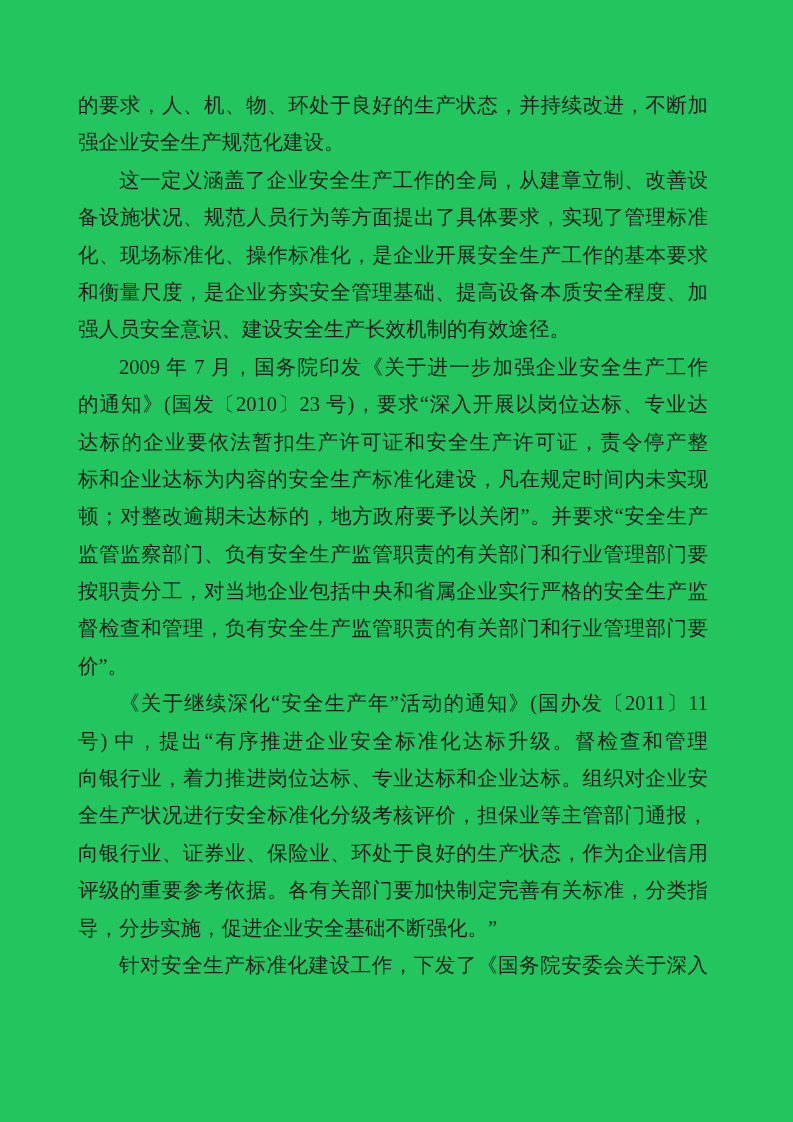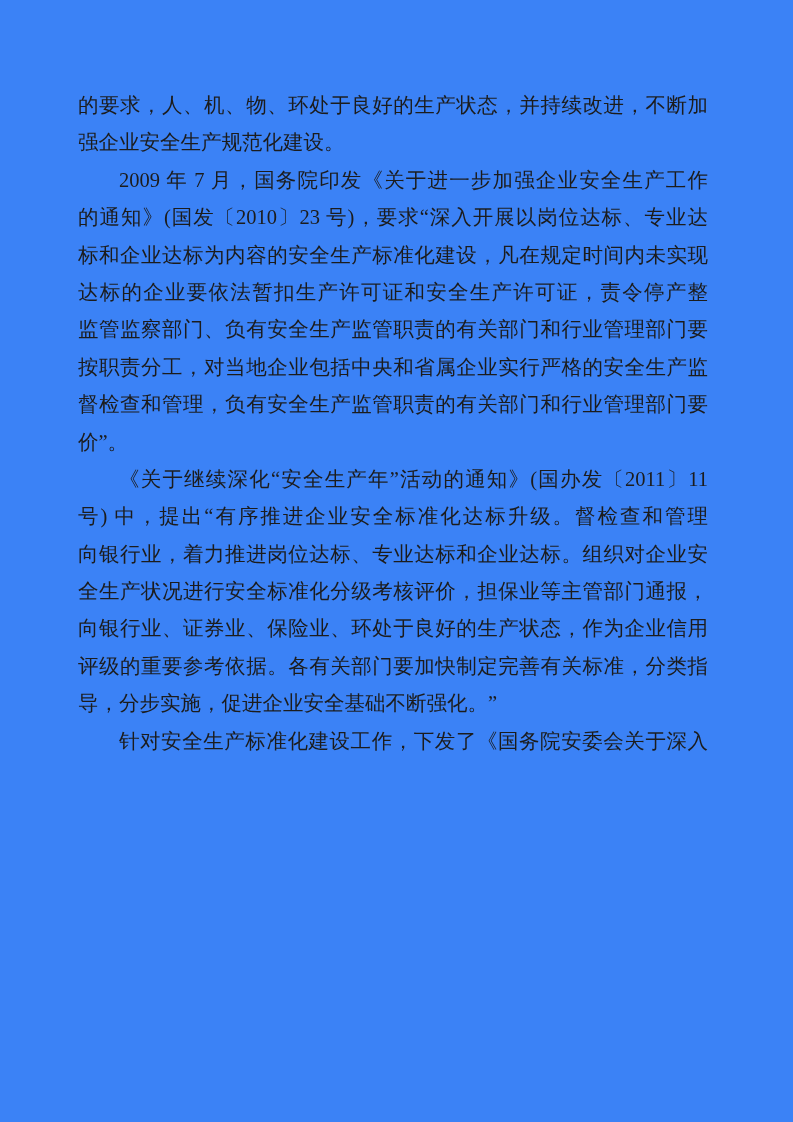--- a/index.html
+++ b/index.html
@@ -9,21 +9,21 @@
   body {
     width: 793px;
     height: 1122px;
     background: #ffffff;
     font-family: "Liberation Serif", "DejaVu Serif", serif;
   }
   .page {
     position: relative;
     width: 793px;
     height: 1122px;
-    background: #3b82f6;
+    background: #22c55e;
     overflow: hidden;
   }
   .doc-body {
     position: absolute;
     left: 78px;
     top: 87px;
     width: 630px;
     font-size: 20.5px;
     line-height: 37.4px;
     color: #1c1c1c;
@@ -51,24 +51,32 @@
 </head>
 <body style="background: rgb(255, 255, 255);">
 
 <div class="page">
   <div class="doc-body" style="color: rgb(28, 28, 28);">
       <div class="paragraph">
         <div class="line fill">的要求，人、机、物、环处于良好的生产状态，并持续改进，不断加</div>
         <div class="line">强企业安全生产规范化建设。</div>
       </div>
       <div class="paragraph">
+        <div class="line fill indent">这一定义涵盖了企业安全生产工作的全局，从建章立制、改善设</div>
+        <div class="line fill">备设施状况、规范人员行为等方面提出了具体要求，实现了管理标准</div>
+        <div class="line fill">化、现场标准化、操作标准化，是企业开展安全生产工作的基本要求</div>
+        <div class="line fill">和衡量尺度，是企业夯实安全管理基础、提高设备本质安全程度、加</div>
+        <div class="line">强人员安全意识、建设安全生产长效机制的有效途径。</div>
+      </div>
+      <div class="paragraph">
         <div class="line fill indent">2009 年 7 月，国务院印发《关于进一步加强企业安全生产工作</div>
         <div class="line fill">的通知》(国发〔2010〕23 号)，要求“深入开展以岗位达标、专业达</div>
+        <div class="line fill">达标的企业要依法暂扣生产许可证和安全生产许可证，责令停产整</div>
         <div class="line fill">标和企业达标为内容的安全生产标准化建设，凡在规定时间内未实现</div>
-        <div class="line fill">达标的企业要依法暂扣生产许可证和安全生产许可证，责令停产整</div>
+        <div class="line fill">顿；对整改逾期未达标的，地方政府要予以关闭”。并要求“安全生产</div>
         <div class="line fill">监管监察部门、负有安全生产监管职责的有关部门和行业管理部门要</div>
         <div class="line fill">按职责分工，对当地企业包括中央和省属企业实行严格的安全生产监</div>
         <div class="line fill">督检查和管理，负有安全生产监管职责的有关部门和行业管理部门要</div>
         <div class="line">价”。</div>
       </div>
       <div class="paragraph">
         <div class="line fill indent">《关于继续深化“安全生产年”活动的通知》(国办发〔2011〕11</div>
         <div class="line fill">号) 中，提出“有序推进企业安全标准化达标升级。督检查和管理</div>
         <div class="line fill">向银行业，着力推进岗位达标、专业达标和企业达标。组织对企业安</div>
         <div class="line fill">全生产状况进行安全标准化分级考核评价，担保业等主管部门通报，并</div>

